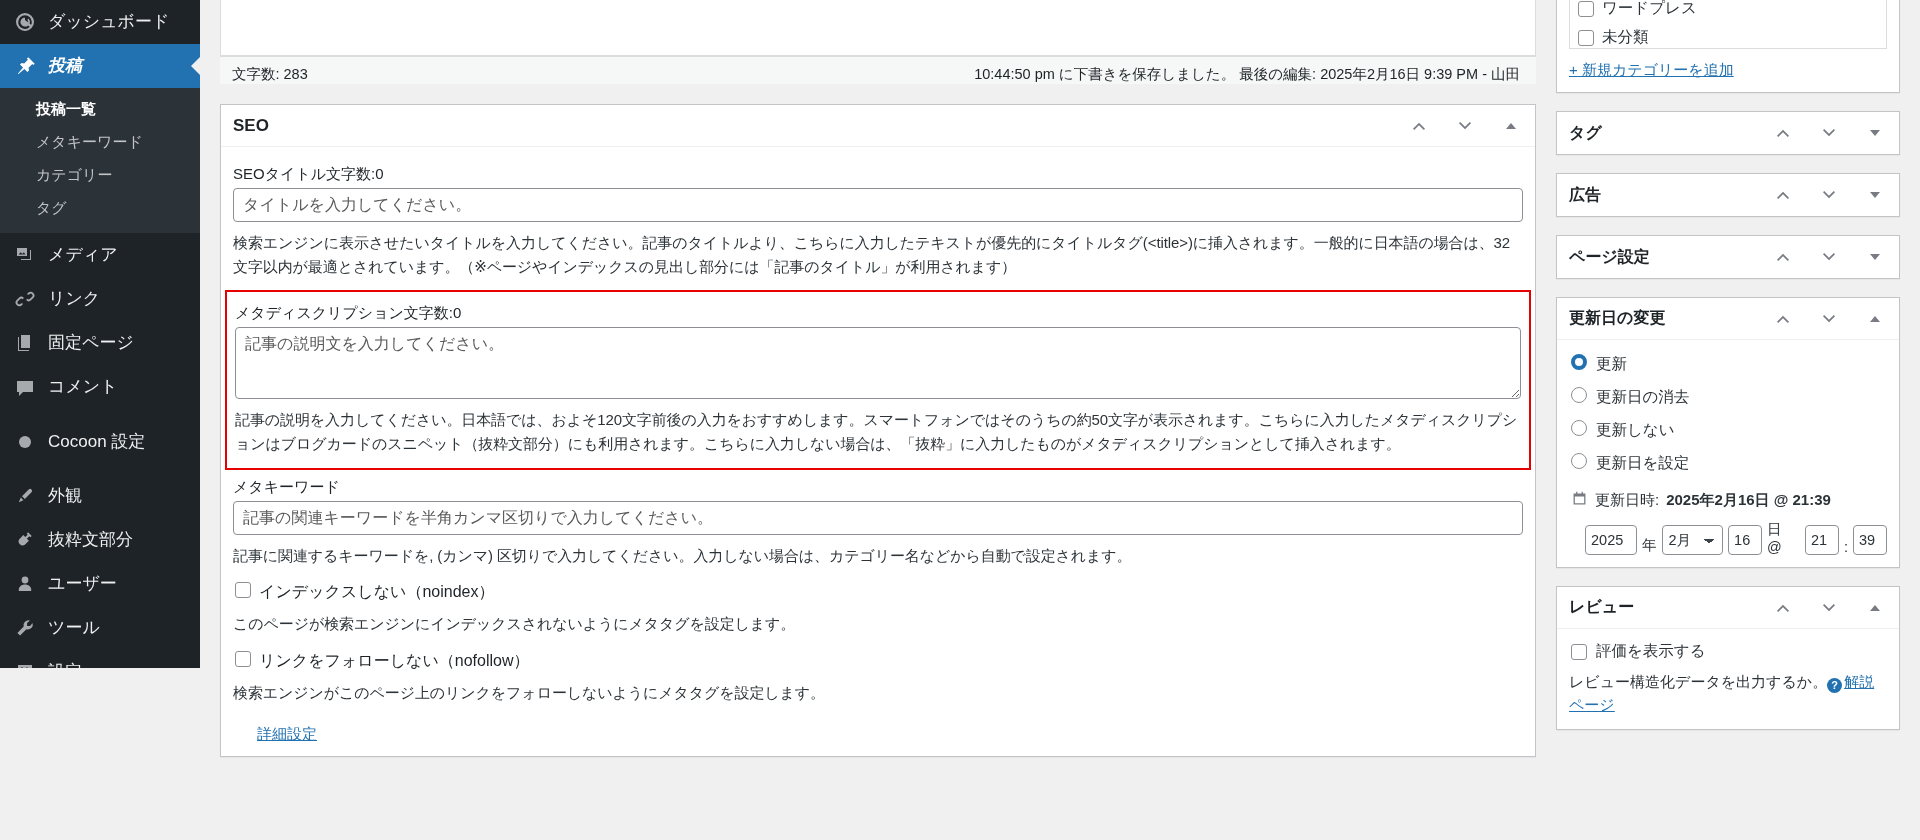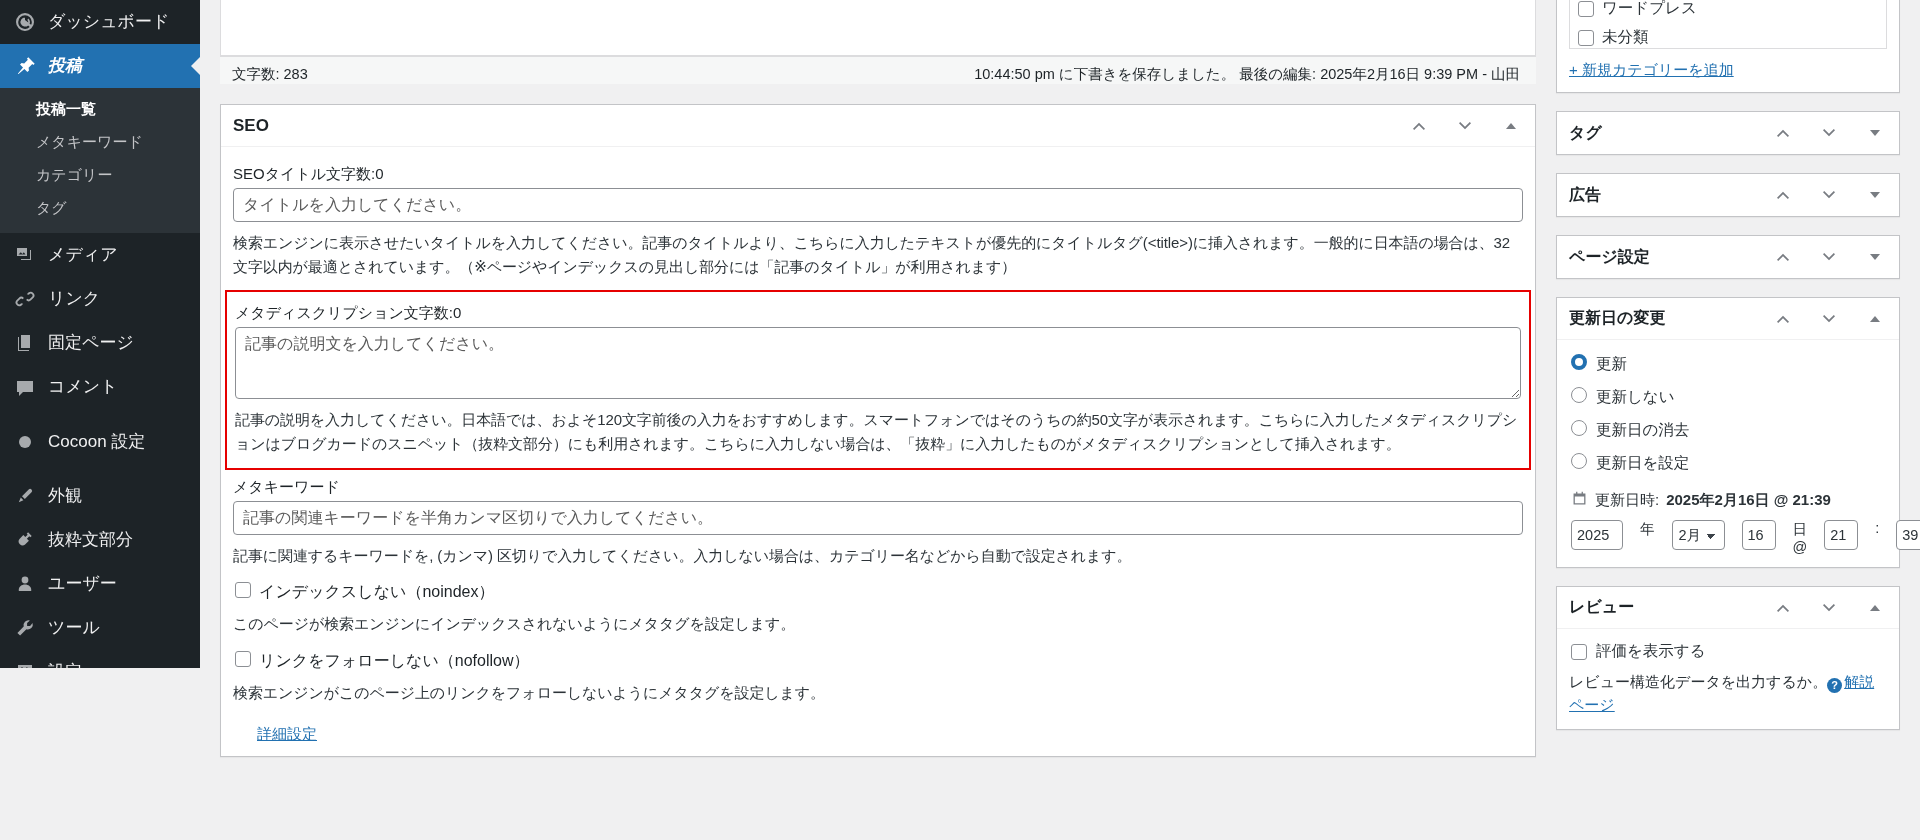--- a/index.html
+++ b/index.html
@@ -173,22 +173,22 @@
   }
   .radio.checked { border-color: #2271b1; border-width: 4px; }
 
   .date-line {
     display: flex; align-items: center; gap: 7px;
     font-size: 15px; color: #2c3338; margin: 10px 0 10px 2px;
   }
   .date-line .cal svg { width: 17px; height: 17px; fill: #787c82; }
   .date-line b { font-weight: 700; }
   .date-fields {
-    display: flex; align-items: flex-start; gap: 17px;
-    font-size: 14.5px; color: #2c3338; margin-left: 2px;
+    display: flex; align-items: flex-end; gap: 5px;
+    font-size: 14.5px; color: #2c3338; margin-left: 16px;
   }
   .df-in {
     height: 30px; border: 1px solid #8c8f94; border-radius: 4px;
     padding: 2px 5px; font-size: 14.5px; color: #2c3338;
     background: #fff; font-family: "Liberation Sans", sans-serif;
   }
   .df-year { width: 52px; }
   .df-day  { width: 34px; }
   .df-hr   { width: 34px; }
   .df-min  { width: 34px; }
@@ -543,25 +543,25 @@
               </span>
           </span>
         </div>
         <div class="side-inside">
           <div class="radio-row">
             <span class="radio checked"></span>
             <span>更新</span>
           </div>
           <div class="radio-row">
             <span class="radio"></span>
-            <span>更新しない</span>
+            <span>更新日の消去</span>
           </div>
           <div class="radio-row">
             <span class="radio"></span>
-            <span>更新日の消去</span>
+            <span>更新しない</span>
           </div>
           <div class="radio-row">
             <span class="radio"></span>
             <span>更新日を設定</span>
           </div>
 
           <div class="date-line">
             <span class="cal">
               <svg viewBox="0 0 20 20">
                   <path d="M3 4h14v13H3V4zm1.5 3.5v8h11v-8zM6 2h1.5v3H6zm6.5 0H14v3h-1.5z"></path>

